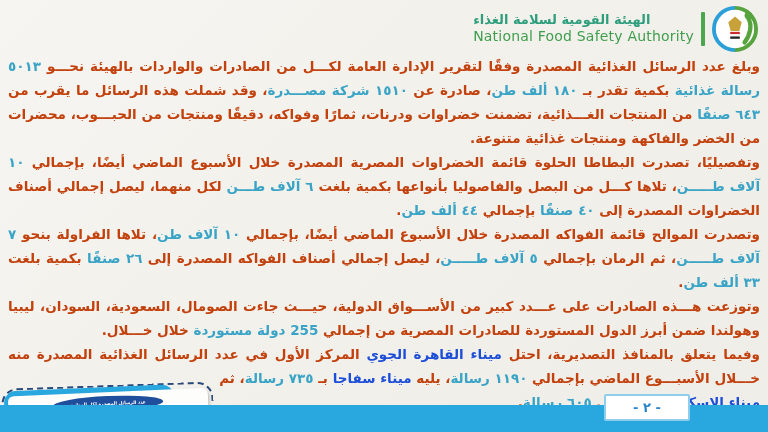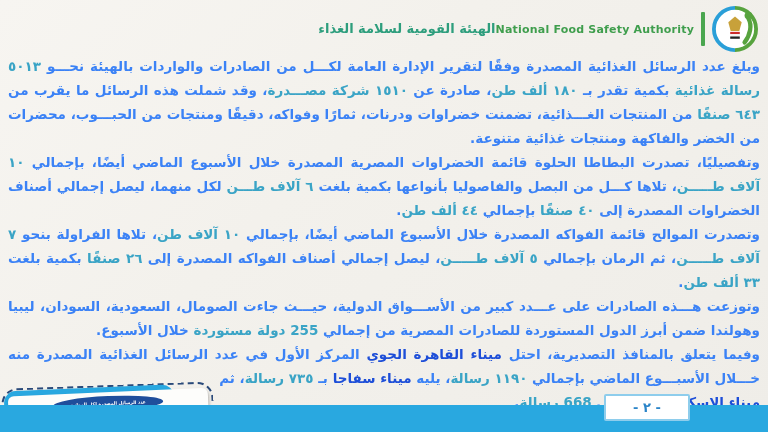--- a/index.html
+++ b/index.html
@@ -3,33 +3,33 @@
 <meta charset="utf-8">
 <style>
   html,body{margin:0;padding:0;}
   body{
     width:768px;height:432px;position:relative;overflow:hidden;
     background:linear-gradient(135deg,#f7f5f1 0%,#f3f1ec 40%,#efede8 100%);
     font-family:"DejaVu Sans",sans-serif;
   }
   
   .header{position:absolute;top:6px;right:10px;display:flex;align-items:center;gap:7px;}
-  .brand{display:flex;flex-direction:row;align-items:flex-end;line-height:1.15;}
+  .brand{display:flex;flex-direction:column;line-height:1.15;}
   .brand-ar{color:#2e9e7d;font-size:13px;font-weight:700;}
-  .brand-en{color:#3f9e4d;font-size:11px;font-weight:700;letter-spacing:.2px;}
+  .brand-en{color:#3f9e4d;font-size:14px;font-weight:400;letter-spacing:.2px;}
   .brand-sep{width:4px;height:34px;background:#4aa64f;border-radius:1px;}
   .logo{width:46px;height:46px;}
   
   .content{
     position:absolute;top:54px;right:8px;left:8px;bottom:30px;
     direction:rtl;text-align:justify;
     color:#1e3a6d;font-size:13.5px;font-weight:700;line-height:24px;
   }
   .para{margin:0;}
-  .seg-n{color:#3b82f6;}
+  .seg-n{color:#c2410c;}
   .seg-t{color:#3aa4c6;}
   .seg-r{color:#1d4ed8;}
   
   .thumb{
     float:left;width:200px;height:106px;margin:2px 10px 0 2px;
     position:relative;transform:rotate(-2.5deg);
   }
   .thumb-dash{
     position:absolute;inset:-7px -5px -9px -7px;border:2px dashed #2a4a7a;
     border-radius:16px;transform:rotate(.5deg);
@@ -100,41 +100,41 @@
     <rect x="19" y="29.4" width="10" height="2.4" fill="#f5f5f5"></rect>
     <rect x="19" y="31.8" width="10" height="2.4" fill="#222222"></rect>
   </svg>
 </div>
 
 <div class="content">
   <div>
       <p class="para"><span class="seg-n">وبلغ عدد الرسائل الغذائية المصدرة وفقًا لتقرير الإدارة العامة لكـــل من الصادرات والواردات بالهيئة نحـــو </span><span class="seg-t">٥٠١٣ رسالة غذائية</span><span class="seg-n"> بكمية تقدر بـ </span><span class="seg-t">١٨٠ ألف طن</span><span class="seg-n">، صادرة عن </span><span class="seg-t">١٥١٠ شركة مصـــدرة</span><span class="seg-n">، وقد شملت هذه الرسائل ما يقرب من </span><span class="seg-t">٦٤٣ صنفًا</span><span class="seg-n"> من المنتجات الغـــذائية، تضمنت خضراوات ودرنات، ثمارًا وفواكه، دقيقًا ومنتجات من الحبـــوب، محضرات من الخضر والفاكهة ومنتجات غذائية متنوعة.</span></p>
       <p class="para"><span class="seg-n">وتفصيليًا، تصدرت البطاطا الحلوة قائمة الخضراوات المصرية المصدرة خلال الأسبوع الماضي أيضًا، بإجمالي </span><span class="seg-t">١٠ آلاف طـــــن</span><span class="seg-n">، تلاها كـــل من البصل والفاصوليا بأنواعها بكمية بلغت </span><span class="seg-t">٦ آلاف طـــن</span><span class="seg-n"> لكل منهما، ليصل إجمالي أصناف الخضراوات المصدرة إلى </span><span class="seg-t">٤٠ صنفًا</span><span class="seg-n"> بإجمالي </span><span class="seg-t">٤٤ ألف طن</span><span class="seg-n">.</span></p>
       <p class="para"><span class="seg-n">وتصدرت الموالح قائمة الفواكه المصدرة خلال الأسبوع الماضي أيضًا، بإجمالي </span><span class="seg-t">١٠ آلاف طن</span><span class="seg-n">، تلاها الفراولة بنحو </span><span class="seg-t">٧ آلاف طـــــن</span><span class="seg-n">، ثم الرمان بإجمالي </span><span class="seg-t">٥ آلاف طـــــن</span><span class="seg-n">، ليصل إجمالي أصناف الفواكه المصدرة إلى </span><span class="seg-t">٢٦ صنفًا</span><span class="seg-n"> بكمية بلغت </span><span class="seg-t">٣٣ ألف طن</span><span class="seg-n">.</span></p>
-      <p class="para"><span class="seg-n">وتوزعت هـــذه الصادرات على عـــدد كبير من الأســـواق الدولية، حيـــث جاءت الصومال، السعودية، السودان، ليبيا وهولندا ضمن أبرز الدول المستوردة للصادرات المصرية من إجمالي </span><span class="seg-t">255 دولة مستوردة</span><span class="seg-n"> خلال الأسبوع.</span></p>
+      <p class="para"><span class="seg-n">وتوزعت هـــذه الصادرات على عـــدد كبير من الأســـواق الدولية، حيـــث جاءت الصومال، السعودية، السودان، ليبيا وهولندا ضمن أبرز الدول المستوردة للصادرات المصرية من إجمالي </span><span class="seg-t">255 دولة مستوردة</span><span class="seg-n"> خلال خـــلال.</span></p>
       <p class="para"><span class="seg-n">وفيما يتعلق بالمنافذ التصديرية، احتل </span><span class="seg-r">ميناء القاهرة الجوي</span><span class="seg-n"> المركز الأول في عدد الرسائل الغذائية المصدرة منه خـــلال الأسبـــوع الماضي بإجمالي </span><span class="seg-t">١١٩٠ رسالة</span><span class="seg-n">، يليه </span><span class="seg-r">ميناء سفاجا</span><span class="seg-n"> بـ </span><span class="seg-t">٧٣٥ رسالة</span><span class="seg-n">، ثم</span></p>
     </div>
   <div>
 
     <div class="thumb">
       <div class="thumb-dash"></div>
       <div class="thumb-back"></div>
       <div class="thumb-card">
         <div class="thumb-title">عدد الرسائل المصدرة لكل الموانئ</div>
         <div class="plot">
           <div class="plot-logo"></div>
           <div class="bars">
               <div class="bar" title="1190" style="height: 50px;"></div>
             </div>
 
         </div>
       </div>
     </div>
 
-  <p class="para"><span class="seg-r">ميناء الإسكندرية</span><span class="seg-n"> بإجمالي </span><span class="seg-t">668 رسالة</span><span class="seg-n">.</span></p>
+  <p class="para"><span class="seg-r">ميناء الإسكندرية</span><span class="seg-n"> بإجمالي </span><span class="seg-t">٦٠٥ رسالة</span><span class="seg-n">.</span></p>
       <p class="para"><span class="seg-n">وفي إطار دعم الصادرات الغذائية، أصدرت الهيئة خلال الأسبوع الماضي </span><span class="seg-t">١٢٥٠ شهادة</span></p>
     </div>
 </div>
 
 <div class="footbar"></div>
 <div class="pagebox">
   <span>- ٢ -</span>
 </div>
 
 </body></html>

